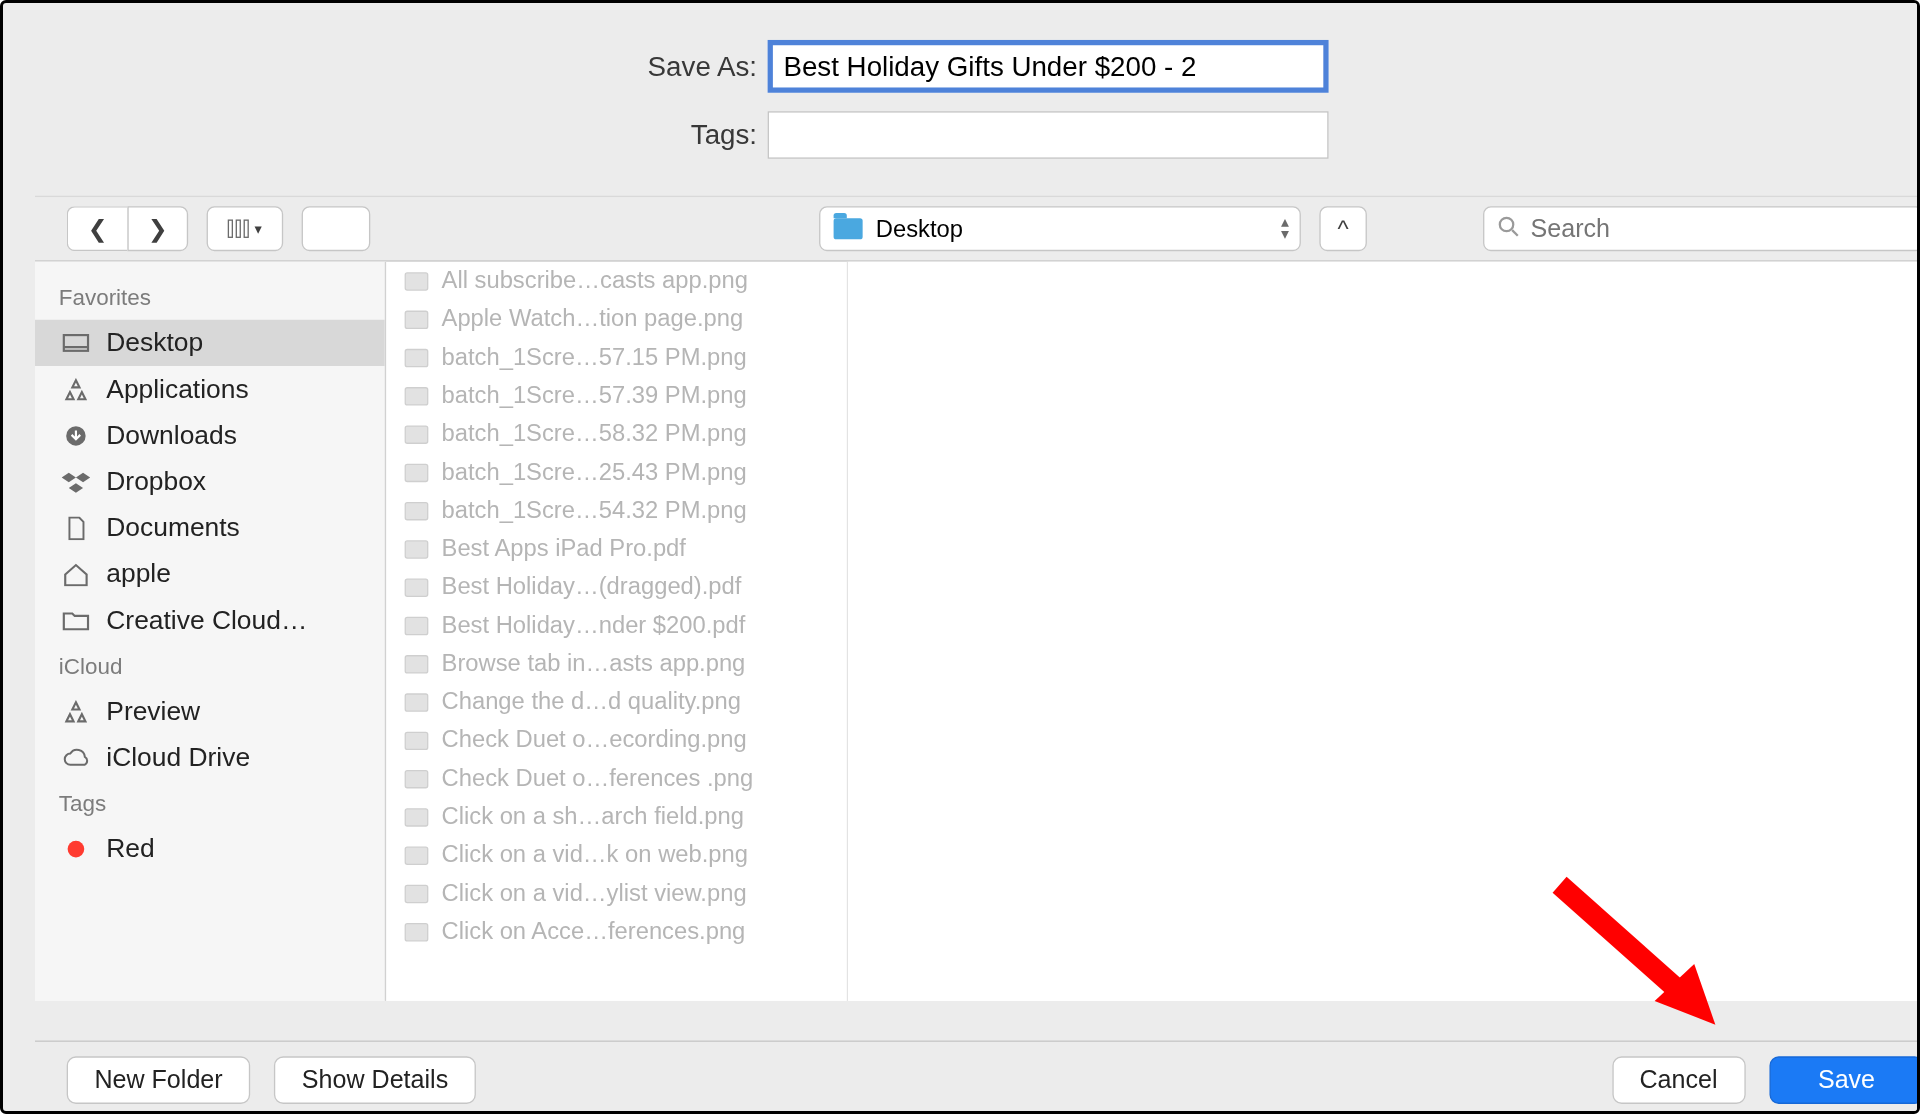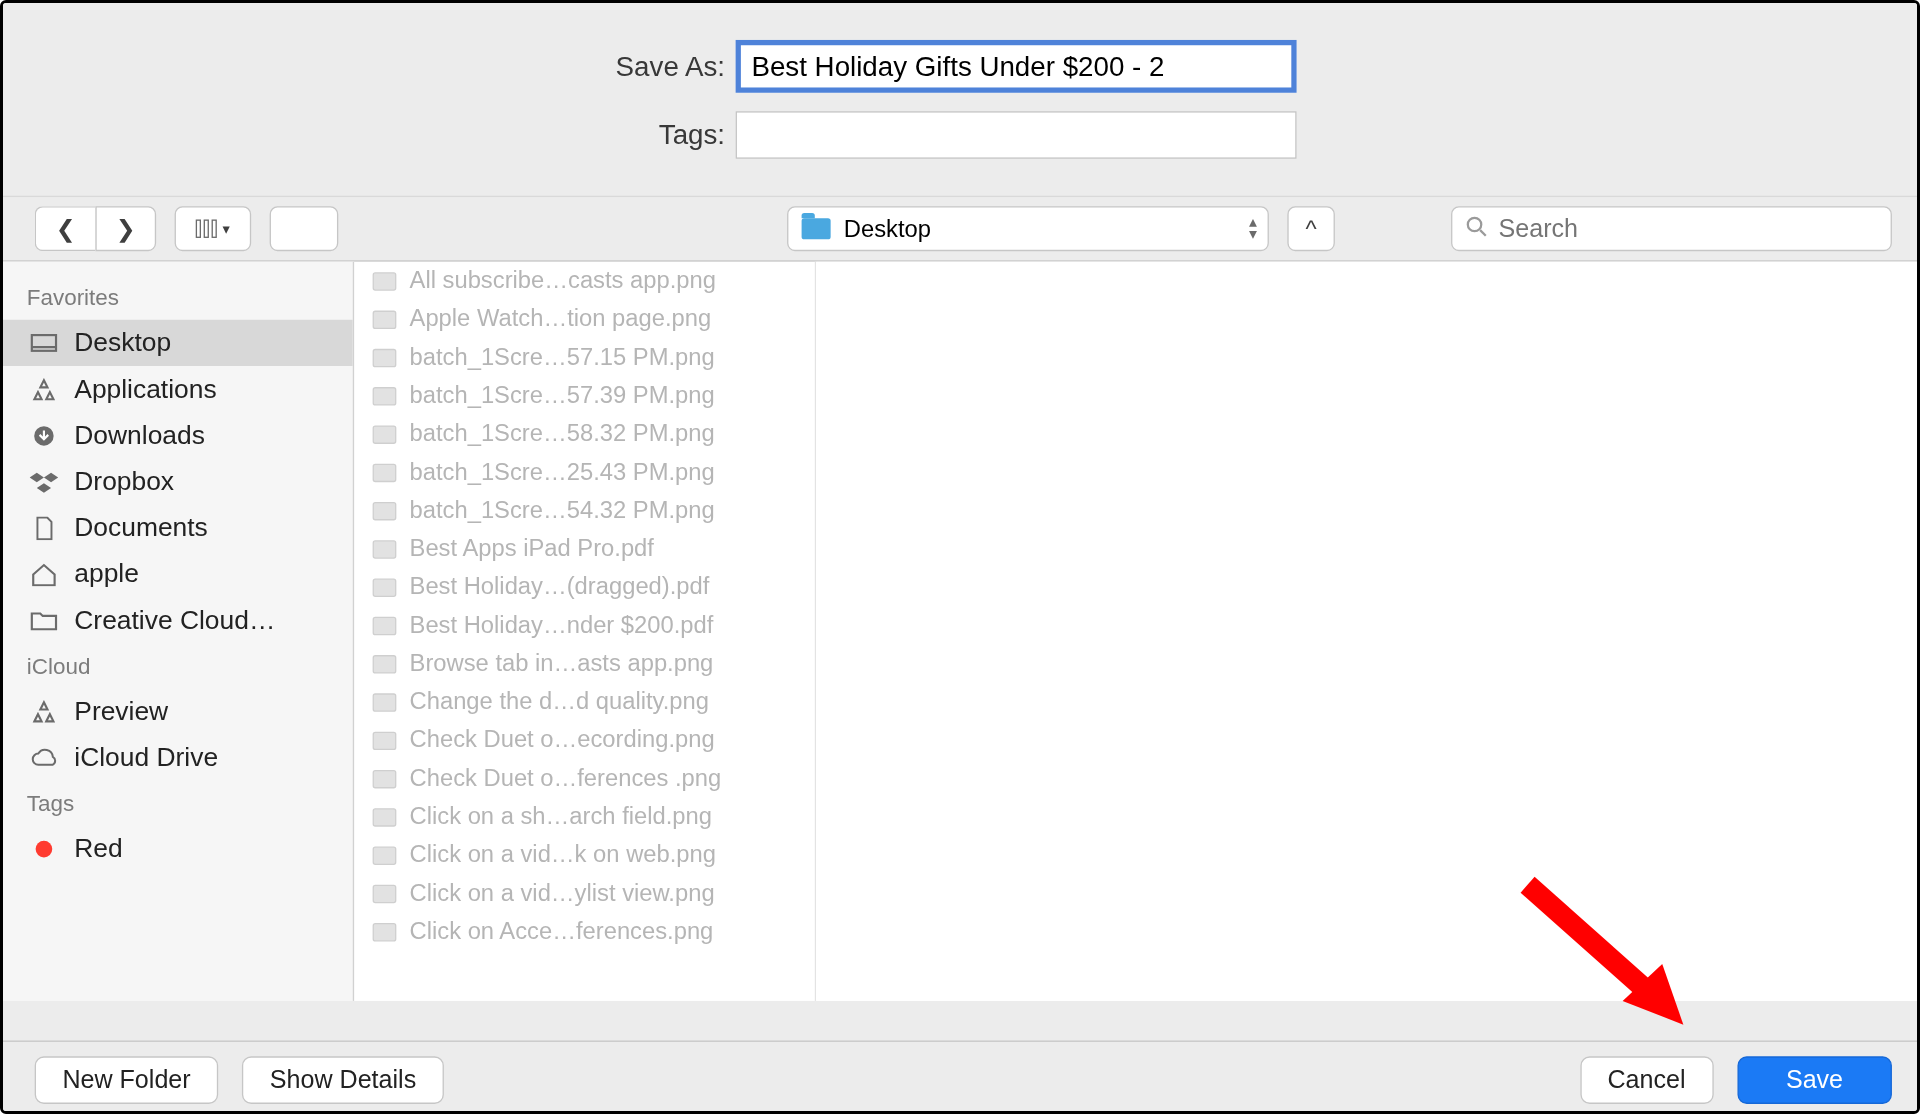--- a/index.html
+++ b/index.html
@@ -1,17 +1,17 @@
 <!DOCTYPE html>
 <html><head>
 <meta charset="utf-8">
 <style>
   * { box-sizing: border-box; margin:0; padding:0; font-family: -apple-system, "Helvetica Neue", Arial, sans-serif; }
   body { background:#fff; }
-  .frame { width:1920px; height:1114px; border:3px solid #000; border-radius:6px; overflow:hidden; background:#ececec; position:relative; }
+  .frame { width:1920px; height:1114px; border:3px solid #000; border-radius:6px; overflow:hidden; background:#ececec; position:relative;padding-left:32px; }
   .scale { transform:scale(1.32); transform-origin:top left; width:1455px; height:844px; }
 
   .topfields { background:#ececec; padding:28px 0 14px; }
   .row { display:flex; align-items:center; margin-bottom:14px; }
   .lbl { width:555px; text-align:right; font-size:21px; color:#383838; padding-right:8px; }
   .save-input { width:425px; height:40px; border:4px solid #4e82d9; background:#fff; font-size:21px; color:#000; padding:0 8px; outline:none; }
   .tags-input { width:425px; height:36px; border:1px solid #c3c3c3; background:#fff; padding:0 8px; font-size:20px; }
 
   .toolbar { height:50px; background:#ececec; border-top:1px solid #d9d9d9; border-bottom:1px solid #c0c0c0; display:flex; align-items:center; padding:0 24px; gap:14px; }
   .tb-btn { height:34px; background:#fff; border:1px solid #c6c6c6; border-radius:6px; display:flex; align-items:center; justify-content:center; font-size:18px; color:#3f3f3f; cursor:pointer; }

